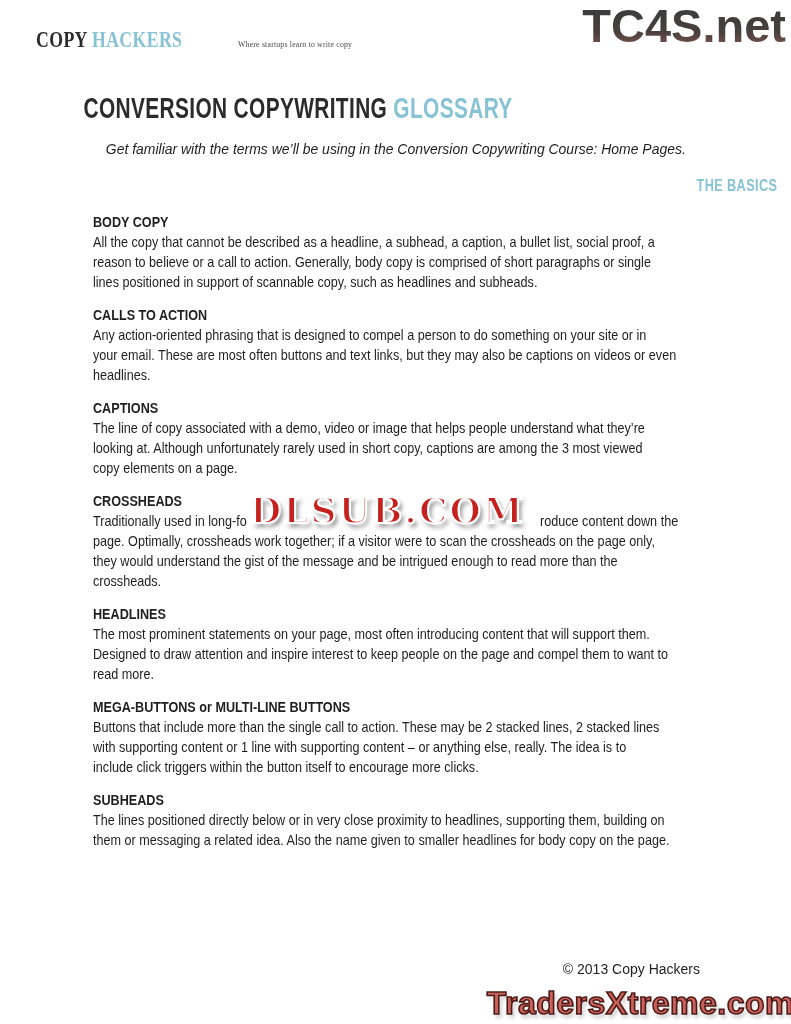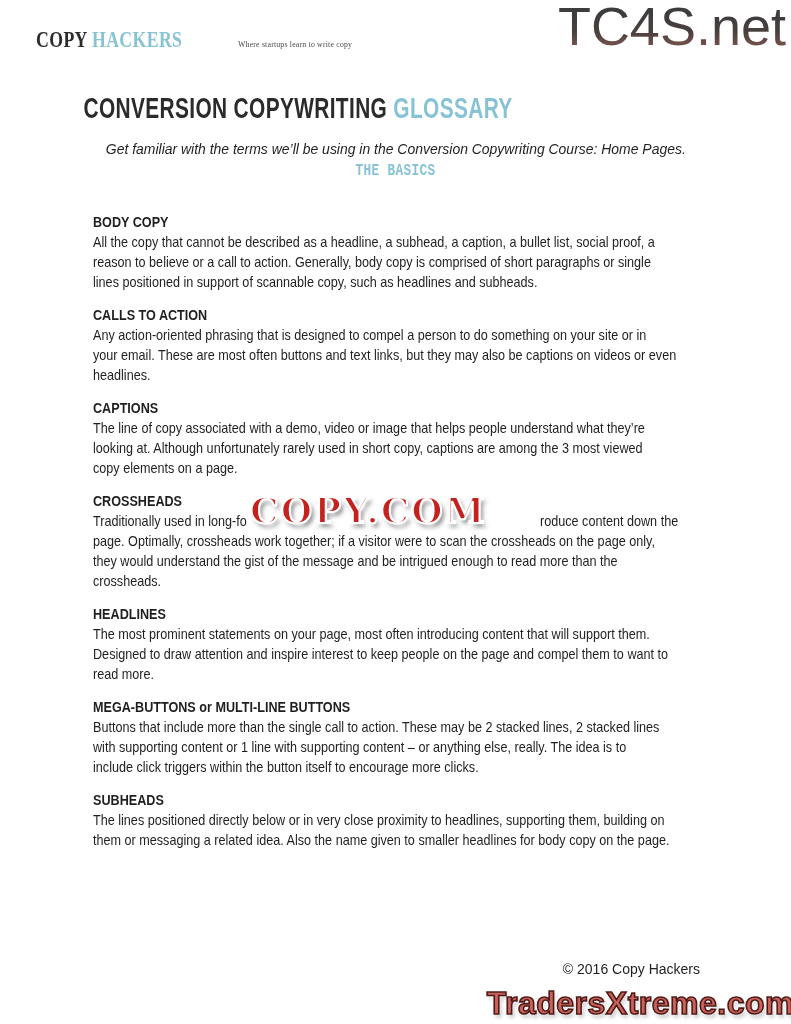--- a/index.html
+++ b/index.html
@@ -25,21 +25,21 @@
   .logo-tagline {
     display:inline-block;
     font-size:8.5px; color:#4a4a4a; letter-spacing:0.2px;
     margin-top:2px; white-space:nowrap;
     transform:scaleX(0.92); transform-origin:0 0;
   }
 
   
   .wm-top {
     position:absolute; top:0px; right:5px;
-    font-weight:normal; font-size:54px; line-height:52px; letter-spacing:0px;
+    font-weight:bold; font-size:47px; line-height:52px; letter-spacing:0px;
     background:linear-gradient(to bottom, #3e3d3d 30%, #4a403e 62%, #8a5a51 100%);
     -webkit-background-clip:text; background-clip:text; color:transparent;
     display:inline-block; white-space:nowrap;
   }
   .wm-mid {
     position:absolute; left:250px; top:489px;
     font-family:"DejaVu Serif", serif;
     font-weight:bold; font-size:36px; line-height:42px; letter-spacing:2px;
     color:#c5221f;
     -webkit-text-stroke:2px #ffffff;
@@ -72,22 +72,22 @@
     position:absolute; top:139px; left:0; width:100%;
     text-align:center; white-space:nowrap;
   }
   .subtitle-inner {
     display:inline-block;
     font-style:italic; font-size:15px; line-height:20px; color:#1f1f1f;
     transform:scaleX(0.93); transform-origin:50% 50%;
   }
 
   .basics-row {
-    position:absolute; top:160px; left:0; width:100%;
-    text-align:center; white-space:nowrap;font-family:Liberation Mono, monospace;
+    position:absolute; top:175px; left:0; width:100%;
+    text-align:right; white-space:nowrap;
   }
   .basics-inner {
     display:inline-block;
     font-weight:bold; font-size:17px; line-height:22px; letter-spacing:0.5px;
     color:#87c3d4;
     transform:scaleX(0.75); transform-origin:50% 50%;
   }
 
   
   .content {
@@ -178,17 +178,17 @@
   </section>
 
   <section class="entry">
     <h3 class="term">SUBHEADS</h3>
     <p class="definition">The lines positioned directly below or in very close proximity to headlines, supporting them, building on
 them or messaging a related idea. Also the name given to smaller headlines for body copy on the page.</p>
   </section>
 
 </div>
 
-<div class="wm-mid">COPY.COM</div>
+<div class="wm-mid">DLSUB.COM</div>
 
-<div class="footer-copyright">© 2016 Copy Hackers</div>
+<div class="footer-copyright">© 2013 Copy Hackers</div>
 
 <div class="wm-bottom">TradersXtreme.com</div>
 
 </body></html>

